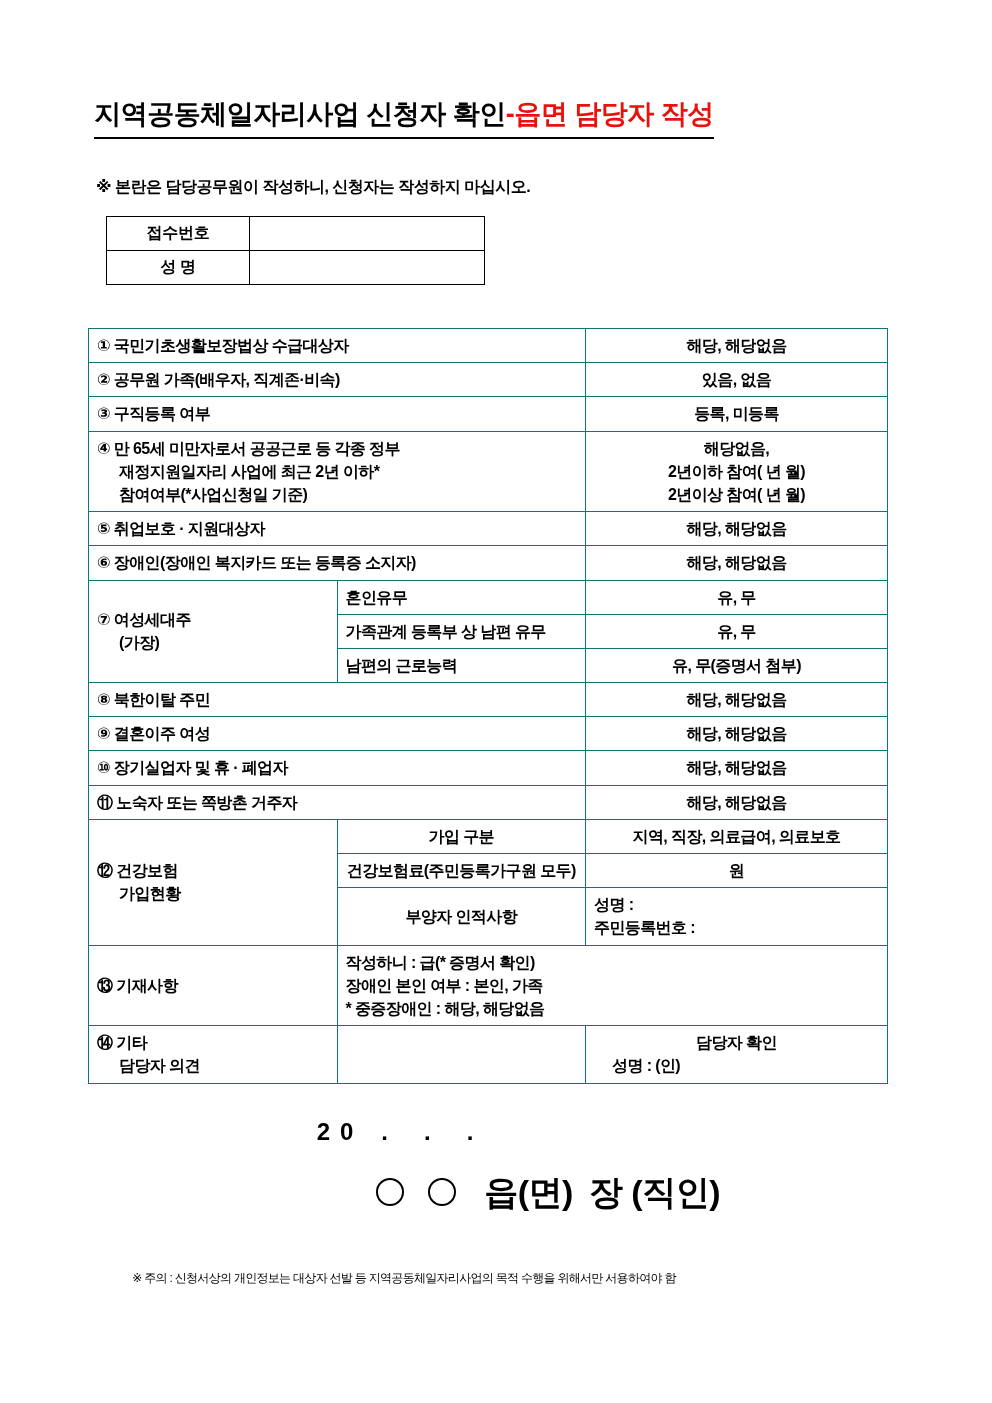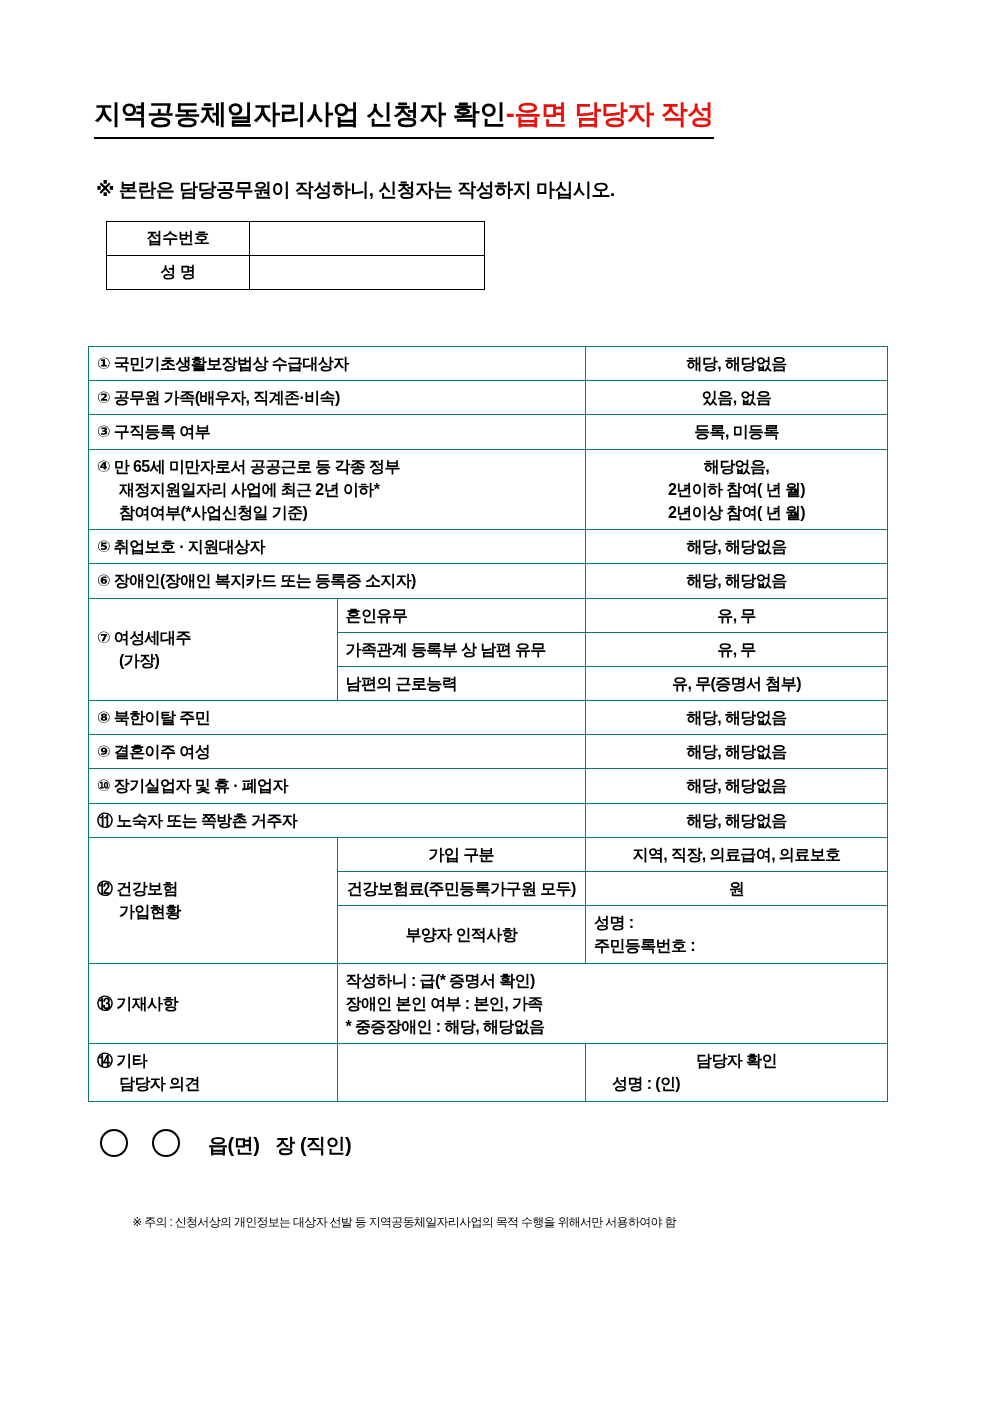--- a/index.html
+++ b/index.html
@@ -36,32 +36,32 @@
     border-bottom: 2px solid #000;
     padding-bottom: 5px;
     white-space: nowrap;
   }
   .title .red {
     color: #e8120c;
   }
 
   
   .notice {
-    font-size: 19px;
+    font-size: 16px;
     font-weight: bold;
     letter-spacing: -0.5px;
     margin: 0 0 18px 0;
     padding-left: 8px;
   }
 
   
   .small-table {
     border-collapse: collapse;
     margin-left: 18px;
-    margin-bottom: 56px;
+    margin-bottom: 43px;
   }
   .small-table td {
     border: 1px solid #000;
     height: 31px;
     font-size: 16px;
     font-weight: bold;
     letter-spacing: -0.3px;
   }
   .small-table td.lbl {
     width: 140px;
@@ -117,25 +117,25 @@
     letter-spacing: 10px;
     margin-top: 34px;
   }
   .date-line .dot {
     letter-spacing: 0;
     padding: 0 18px;
   }
 
   
   .sign-line {
-    text-align: left;
-    font-size: 20px;
+    text-align: right;
+    font-size: 34px;
     font-weight: bold;
     letter-spacing: -0.5px;
-    margin-top: 30px;
+    margin-top: 24px;
   }
   .sign-line .circ {
     display: inline-block;
     width: 24px;
     height: 24px;
     border: 2px solid #000;
     border-radius: 50%;
     margin: 0 12px;
     vertical-align: middle;
     position: relative;
@@ -324,20 +324,23 @@
       </td>
       <td class="value-left"></td>
       <td class="value">
         <span class="l1">담당자 확인</span>
         <span class="l1" style="text-align:left;padding-left:18px">성명 :                  (인)</span>
       </td>
     </tr>
   </tbody>
     </table>
 
+  <div class="date-line">
+    <span>20</span><span class="dot">.</span><span class="dot">.</span><span class="dot">.</span>
+  </div>
 
   <div class="sign-line">
     <span class="circ"></span><span class="circ"></span><span class="gap"></span><span>읍(면)</span><span class="gap"></span><span>장 (직인)</span>
   </div>
 
   <div class="footer-note">※ 주의 : 신청서상의 개인정보는 대상자 선발 등 지역공동체일자리사업의 목적 수행을 위해서만 서용하여야 함</div>
 
 </div>
 
 </body></html>

